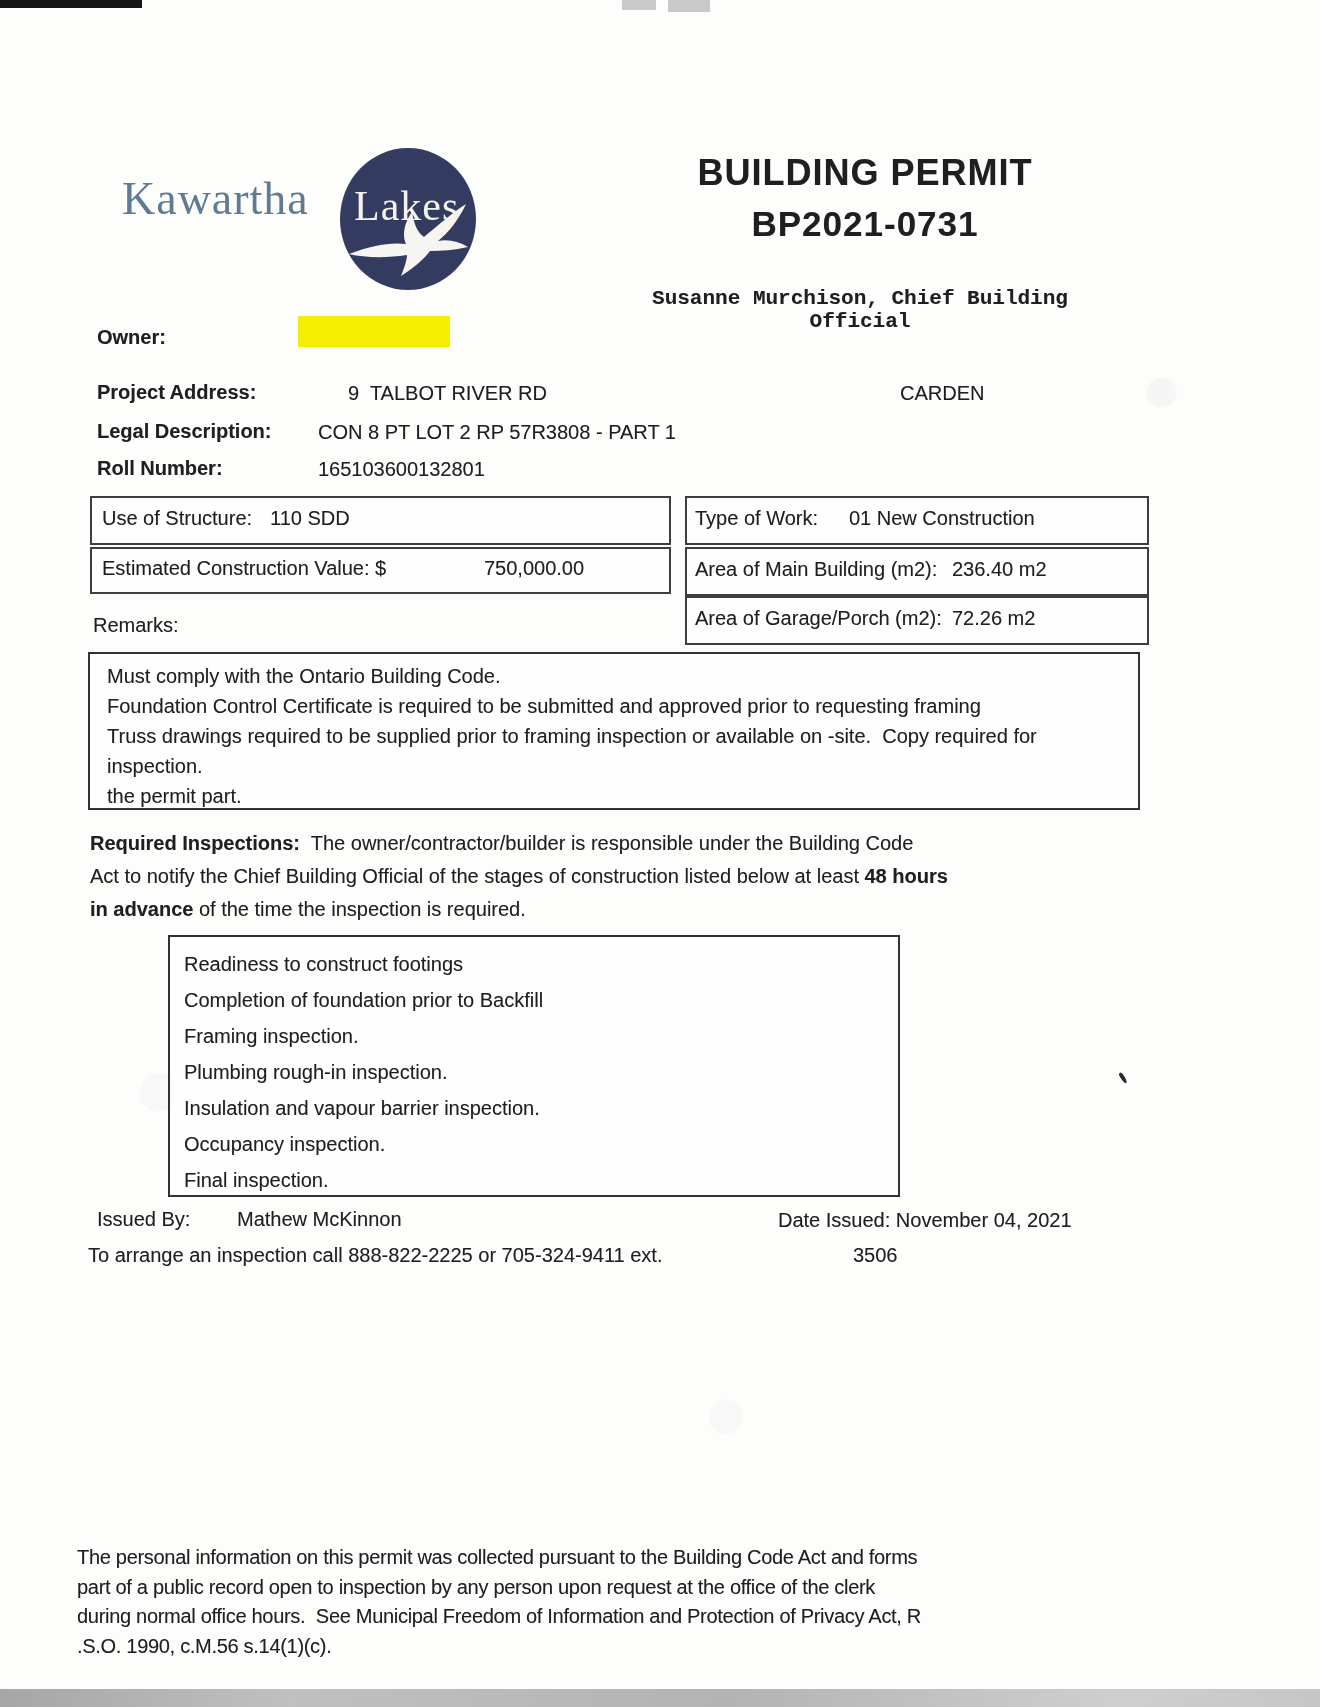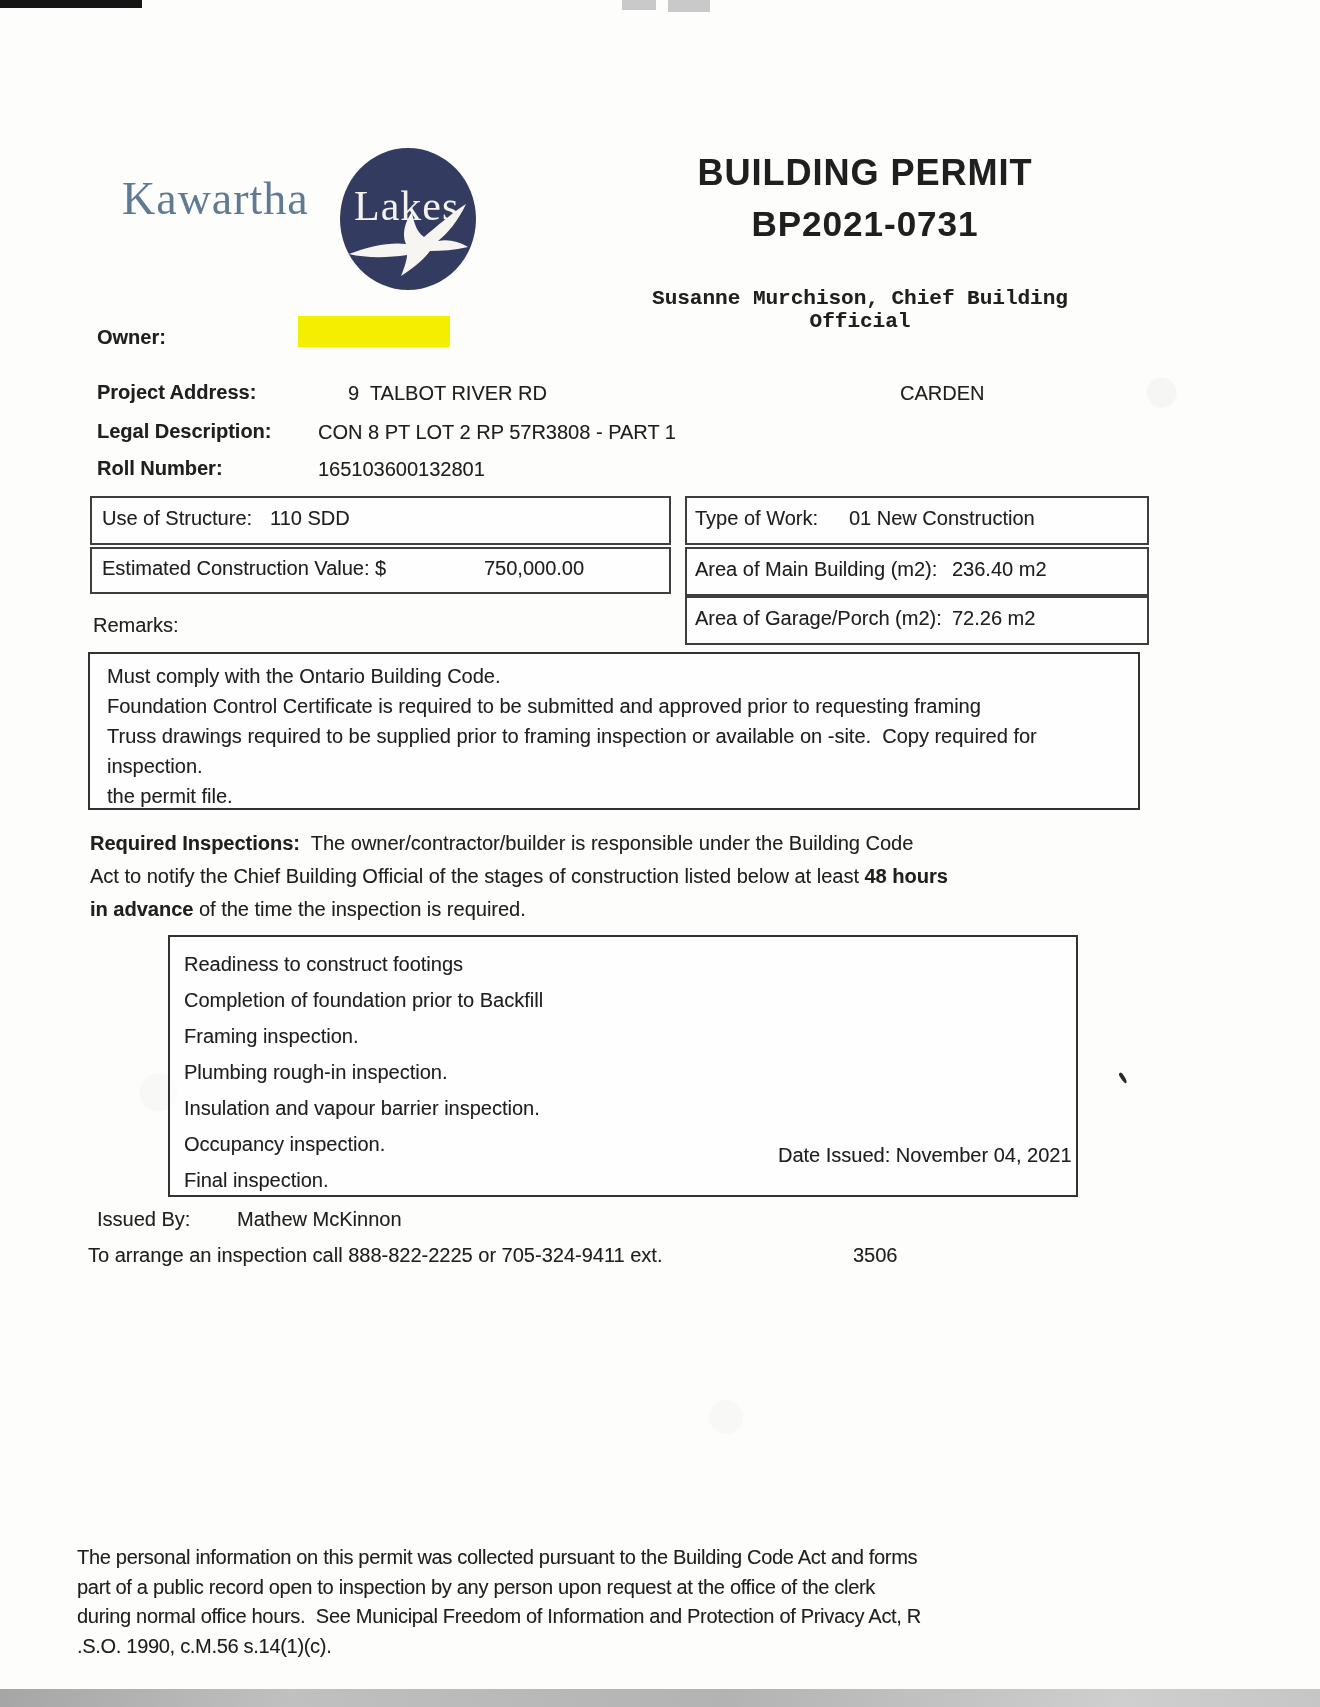--- a/index.html
+++ b/index.html
@@ -103,42 +103,42 @@
     <span style="left:8px; line-height:41px;">Area of Garage/Porch (m2):</span>
     <span style="left:265px; line-height:41px;">72.26 m2</span>
   </div>
 
   <span class="abs fs20" style="left:93px; top:614px;">Remarks:</span>
   <div class="remarks-box" style="left:88px; top:652px; width:1052px; height:158px; padding:7px 0 0 17px; box-sizing:border-box;">
     <div class="remark-line">Must comply with the Ontario Building Code.</div>
     <div class="remark-line">Foundation Control Certificate is required to be submitted and approved prior to requesting framing</div>
     <div class="remark-line">Truss drawings required to be supplied prior to framing inspection or available on -site.  Copy required for</div>
     <div class="remark-line">inspection.</div>
-    <div class="remark-line">the permit file.</div>
+    <div class="remark-line">the permit part.</div>
   </div>
 
   <div class="abs" style="left:90px; top:827px; width:900px;">
     <div class="ri-line"><span class="b">Required Inspections:</span><span>  The owner/contractor/builder is responsible under the Building Code</span></div>
     <div class="ri-line"><span>Act to notify the Chief Building Official of the stages of construction listed below at least </span><span class="b">48 hours</span></div>
     <div class="ri-line"><span class="b">in advance</span><span> of the time the inspection is required.</span></div>
   </div>
 
-  <div class="insp-box" style="left:168px; top:935px; width:910px; height:262px; padding:9px 0 12px 14px; box-sizing:border-box;">
+  <div class="insp-box" style="left:168px; top:935px; width:732px; height:262px; padding:9px 0 12px 14px; box-sizing:border-box;">
     <div class="insp-item">Readiness to construct footings</div>
     <div class="insp-item">Completion of foundation prior to Backfill</div>
     <div class="insp-item">Framing inspection.</div>
     <div class="insp-item">Plumbing rough-in inspection.</div>
     <div class="insp-item">Insulation and vapour barrier inspection.</div>
     <div class="insp-item">Occupancy inspection.</div>
     <div class="insp-item">Final inspection.</div>
   </div>
 
   <span class="abs fs20" style="left:97px; top:1208px;">Issued By:</span>
   <span class="abs fs20" style="left:237px; top:1208px;">Mathew McKinnon</span>
-  <span class="abs fs20" style="left:778px; top:1144px;">Date Issued: November 04, 2021</span>
+  <span class="abs fs20" style="left:778px; top:1209px;">Date Issued: November 04, 2021</span>
   <span class="abs fs20 pre" style="left:88px; top:1244px;">To arrange an inspection call 888-822-2225 or 705-324-9411 ext.</span>
   <span class="abs fs20" style="left:853px; top:1244px;">3506</span>
 
   <div class="abs" style="left:77px; top:1543px; width:950px;">
     <div class="footer-line">The personal information on this permit was collected pursuant to the Building Code Act and forms</div>
     <div class="footer-line">part of a public record open to inspection by any person upon request at the office of the clerk</div>
     <div class="footer-line">during normal office hours.  See Municipal Freedom of Information and Protection of Privacy Act, R</div>
     <div class="footer-line">.S.O. 1990, c.M.56 s.14(1)(c).</div>
   </div>
 

